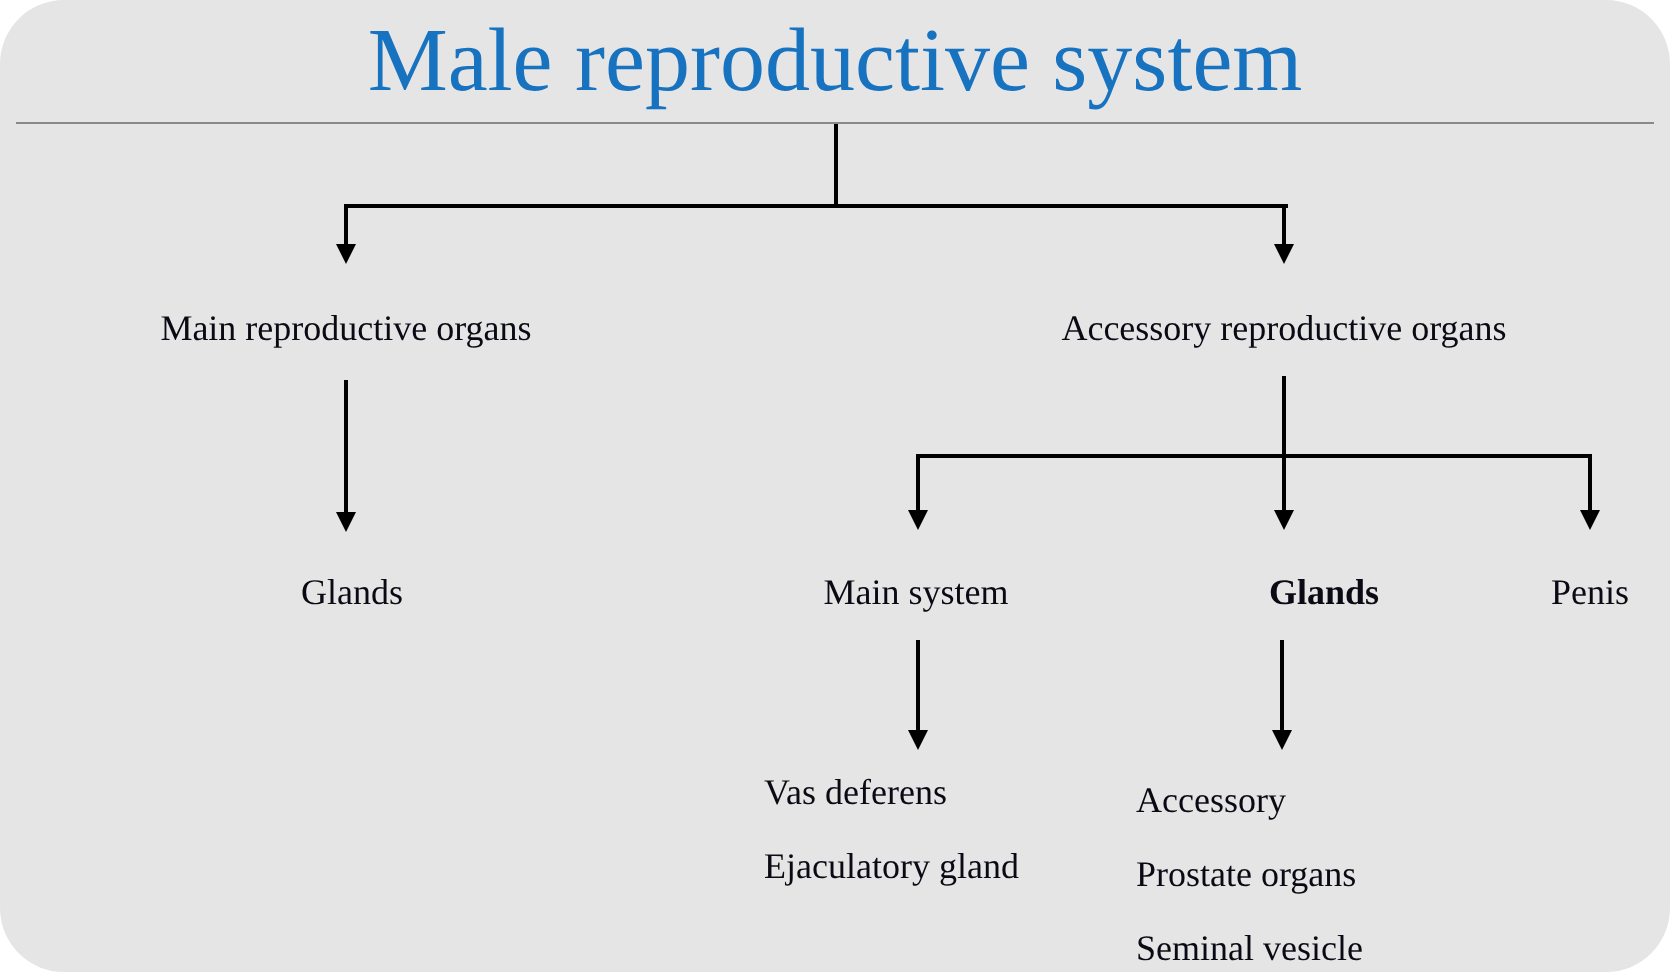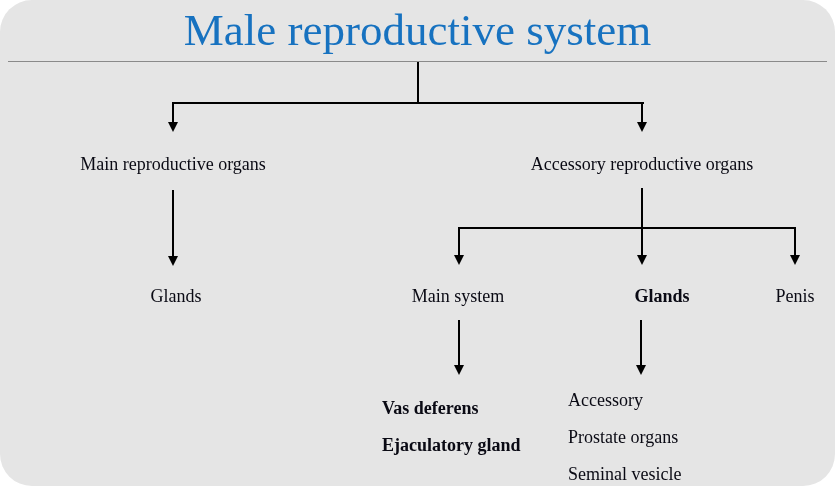--- a/index.html
+++ b/index.html
@@ -128,21 +128,21 @@
   <div class="node center" style="left:662px; top:285px;font-weight:bold;">Glands</div>
 
   <div class="node center" style="left:795px; top:285px;text-align:right;">Penis</div>
 
   <div class="vline" style="left:458px; top:320px; height:47px;"></div>
   <div class="arrowhead" style="left:454px; top:365px;"></div>
 
   <div class="vline" style="left:640px; top:320px; height:47px;"></div>
   <div class="arrowhead" style="left:636px; top:365px;"></div>
 
-  <div class="leaf-list" style="left:382px; top:390px;font-weight:bold;">
+  <div class="leaf-list" style="left:382px; top:378px;">
     <div>Vas deferens</div>
     <div>Ejaculatory gland</div>
   </div>
 
   <div class="leaf-list" style="left:568px; top:382px;">
     <div>Accessory</div>
     <div>Prostate organs</div>
     <div>Seminal vesicle</div>
   </div>
 

